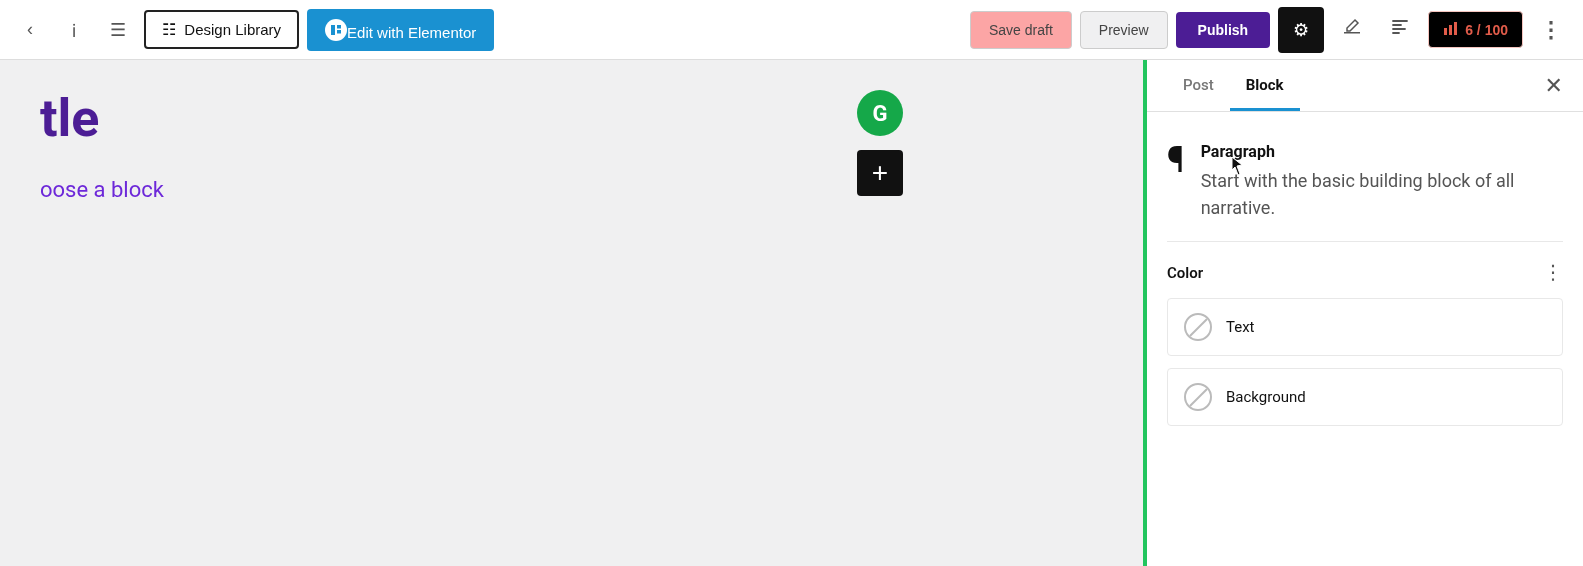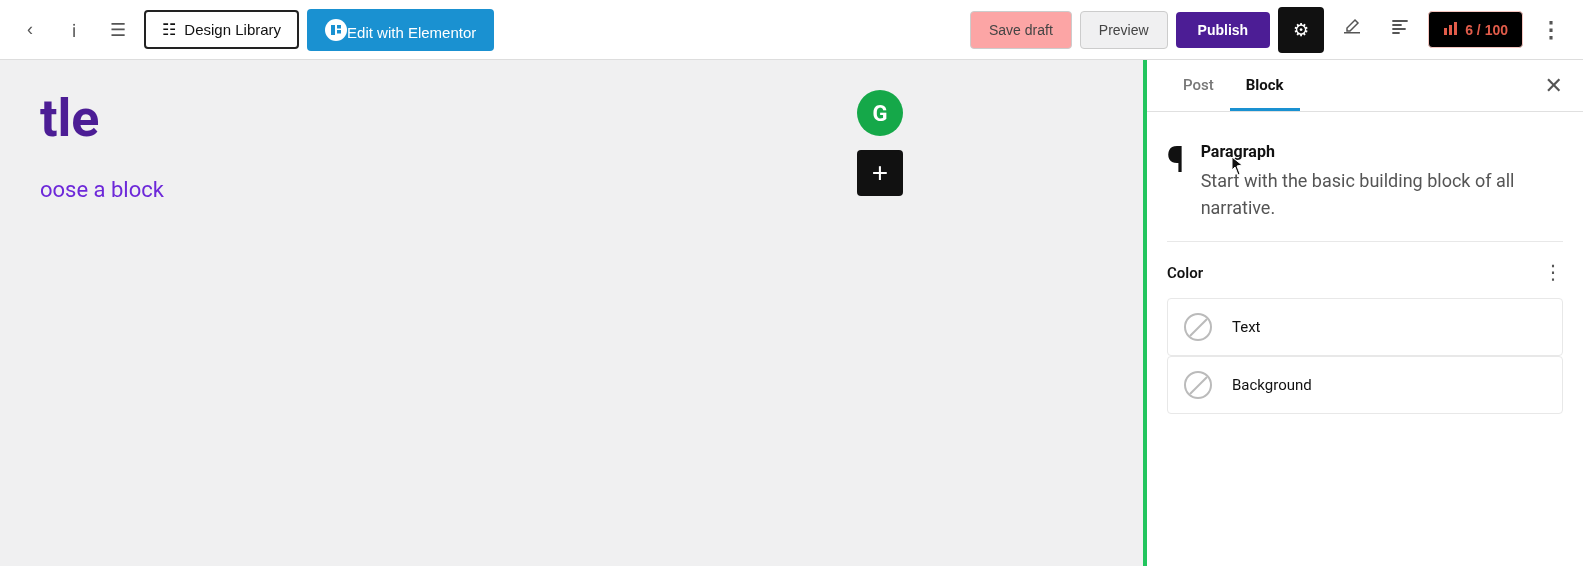--- a/index.html
+++ b/index.html
@@ -314,25 +314,25 @@
       border: none;
       cursor: pointer;
       font-size: 20px;
       color: #555;
       line-height: 1;
     }
 
     .color-option {
       display: flex;
       align-items: center;
-      gap: 20px;
+      gap: 14px;
       padding: 14px 16px;
       border: 1px solid #e8e8e8;
       border-radius: 4px;
-      margin-bottom: 0;
+      margin-bottom: 12px;
       cursor: pointer;
     }
 
     
     .color-none-icon {
       width: 28px;
       height: 28px;
       border-radius: 50%;
       border: 2px solid #bbb;
       position: relative;

